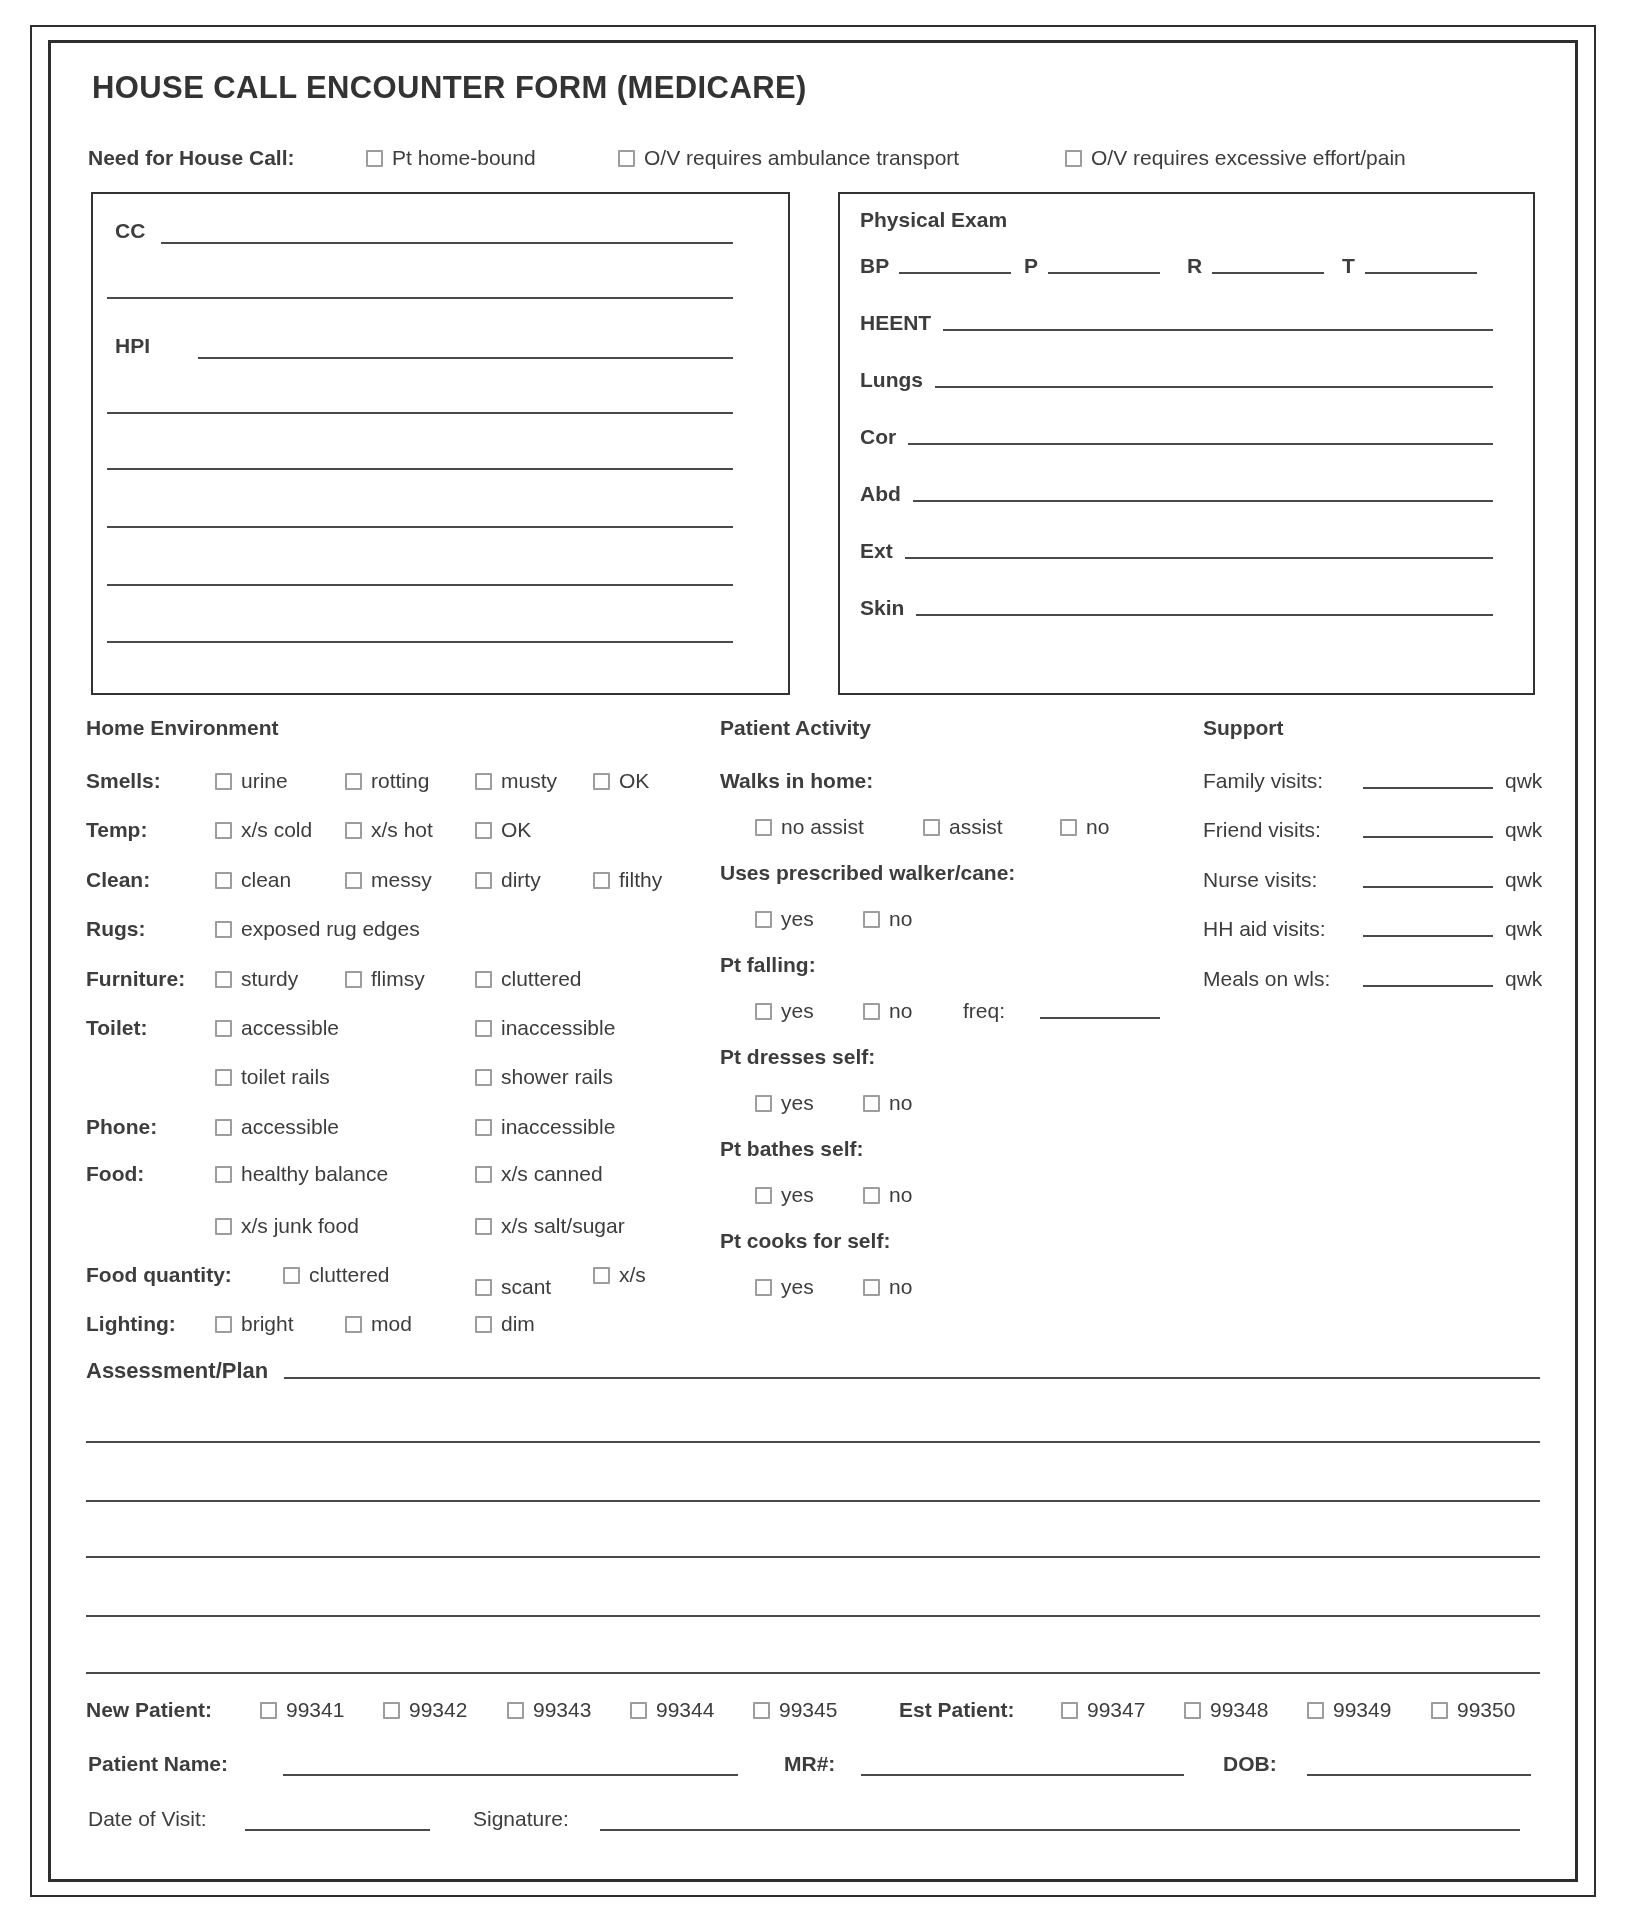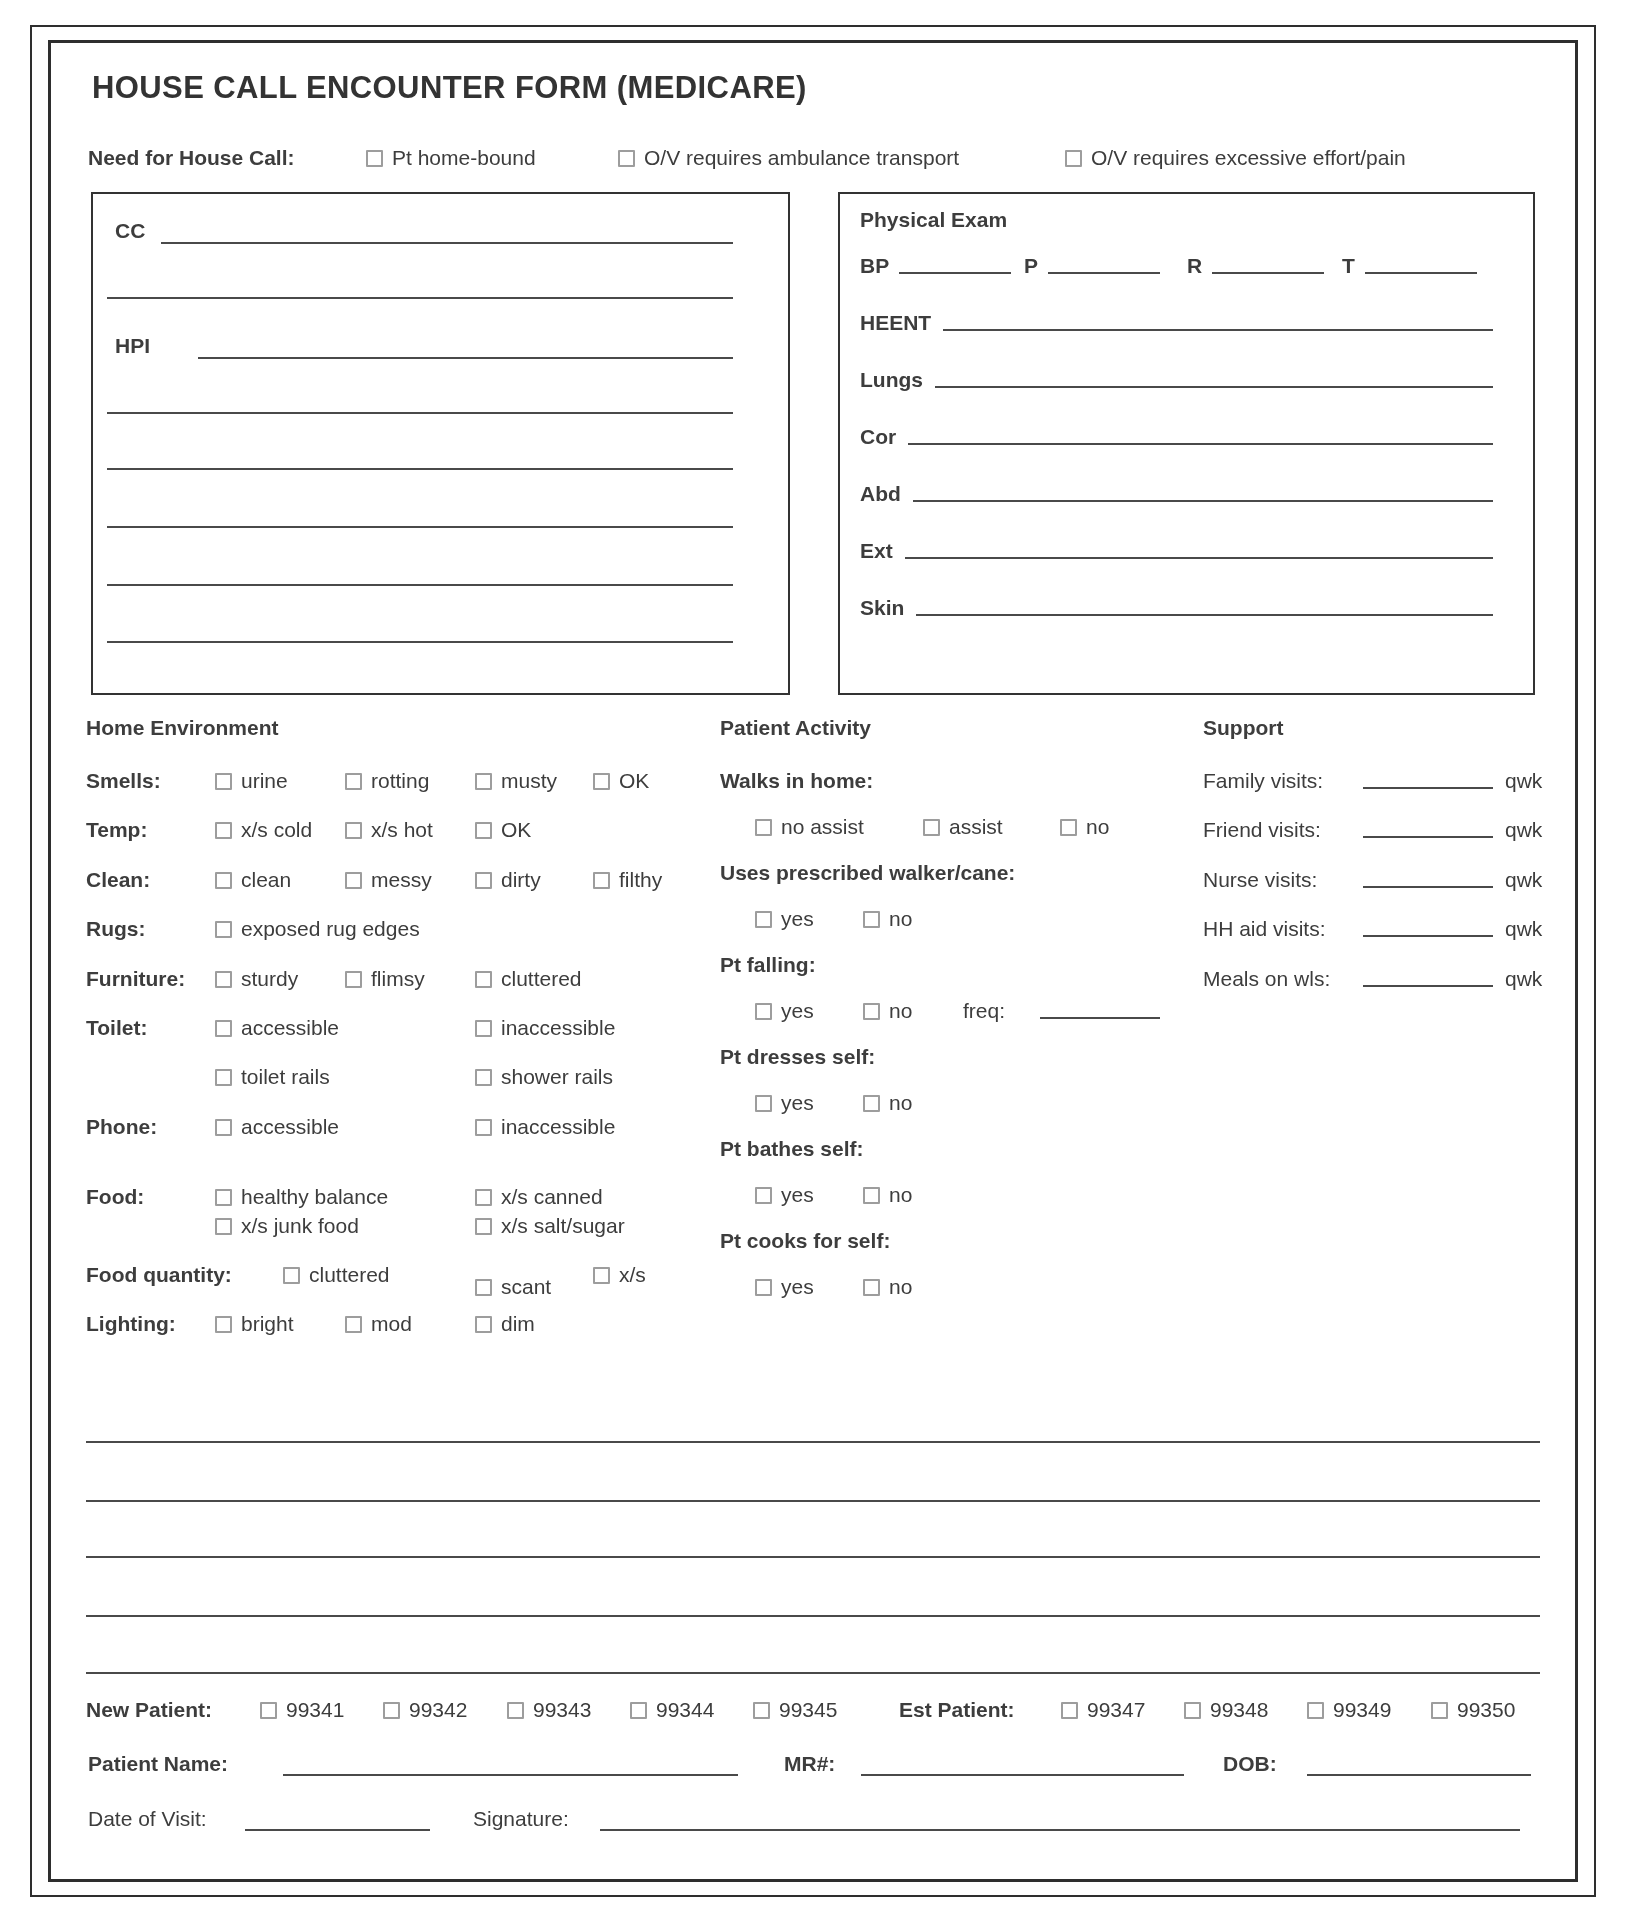--- a/index.html
+++ b/index.html
@@ -176,21 +176,21 @@
         </div>
         <div class="rowline" style="top: 359.4px;">
           <span class="opt" style="left: 129px; top: 0px;"><span class="cb"></span><span>toilet rails</span></span>
           <span class="opt" style="left: 389px; top: 0px;"><span class="cb"></span><span>shower rails</span></span>
         </div>
         <div class="rowline" style="top: 408.8px;">
           <span class="rlbl">Phone:</span>
           <span class="opt" style="left: 129px; top: 0px;"><span class="cb"></span><span>accessible</span></span>
           <span class="opt" style="left: 389px; top: 0px;"><span class="cb"></span><span>inaccessible</span></span>
         </div>
-        <div class="rowline" style="top: 479px;">
+        <div class="rowline" style="top: 456px;">
           <span class="rlbl">Food:</span>
           <span class="opt" style="left: 129px; top: 0px;"><span class="cb"></span><span>healthy balance</span></span>
           <span class="opt" style="left: 389px; top: 0px;"><span class="cb"></span><span>x/s canned</span></span>
         </div>
         <div class="rowline" style="top: 507.6px;">
           <span class="opt" style="left: 129px; top: 0px;"><span class="cb"></span><span>x/s junk food</span></span>
           <span class="opt" style="left: 389px; top: 0px;"><span class="cb"></span><span>x/s salt/sugar</span></span>
         </div>
         <div class="rowline" style="top: 557px;">
           <span class="rlbl">Food quantity:</span>
@@ -270,20 +270,24 @@
           <span class="sunit">qwk</span>
         </div>
         <div class="rowline sup-row" style="top: 260.6px;">
           <span class="slbl">Meals on wls:</span>
           <span class="sline"></span>
           <span class="sunit">qwk</span>
         </div>
       </div>
   </div>
 
+  <div id="assessment-row">
+    <span class="albl">Assessment/Plan</span>
+    <span class="wline"></span>
+  </div>
   <div class="line" style="left:86px; width:1454px; top:1441px;"></div>
   <div class="line" style="left:86px; width:1454px; top:1500px;"></div>
   <div class="line" style="left:86px; width:1454px; top:1556px;"></div>
   <div class="line" style="left:86px; width:1454px; top:1615px;"></div>
   <div class="line" style="left:86px; width:1454px; top:1672px;"></div>
 
   <div id="billing-row">
     <span class="blbl" style="left:0;">New Patient:</span>
     <span id="np-codes"><span class="opt" style="left: 174px; top: 0px;"><span class="cb"></span><span>99341</span></span><span class="opt" style="left: 297px; top: 0px;"><span class="cb"></span><span>99342</span></span><span class="opt" style="left: 421px; top: 0px;"><span class="cb"></span><span>99343</span></span><span class="opt" style="left: 544px; top: 0px;"><span class="cb"></span><span>99344</span></span><span class="opt" style="left: 667px; top: 0px;"><span class="cb"></span><span>99345</span></span></span>
     <span class="blbl" style="left:813px;">Est Patient:</span>

